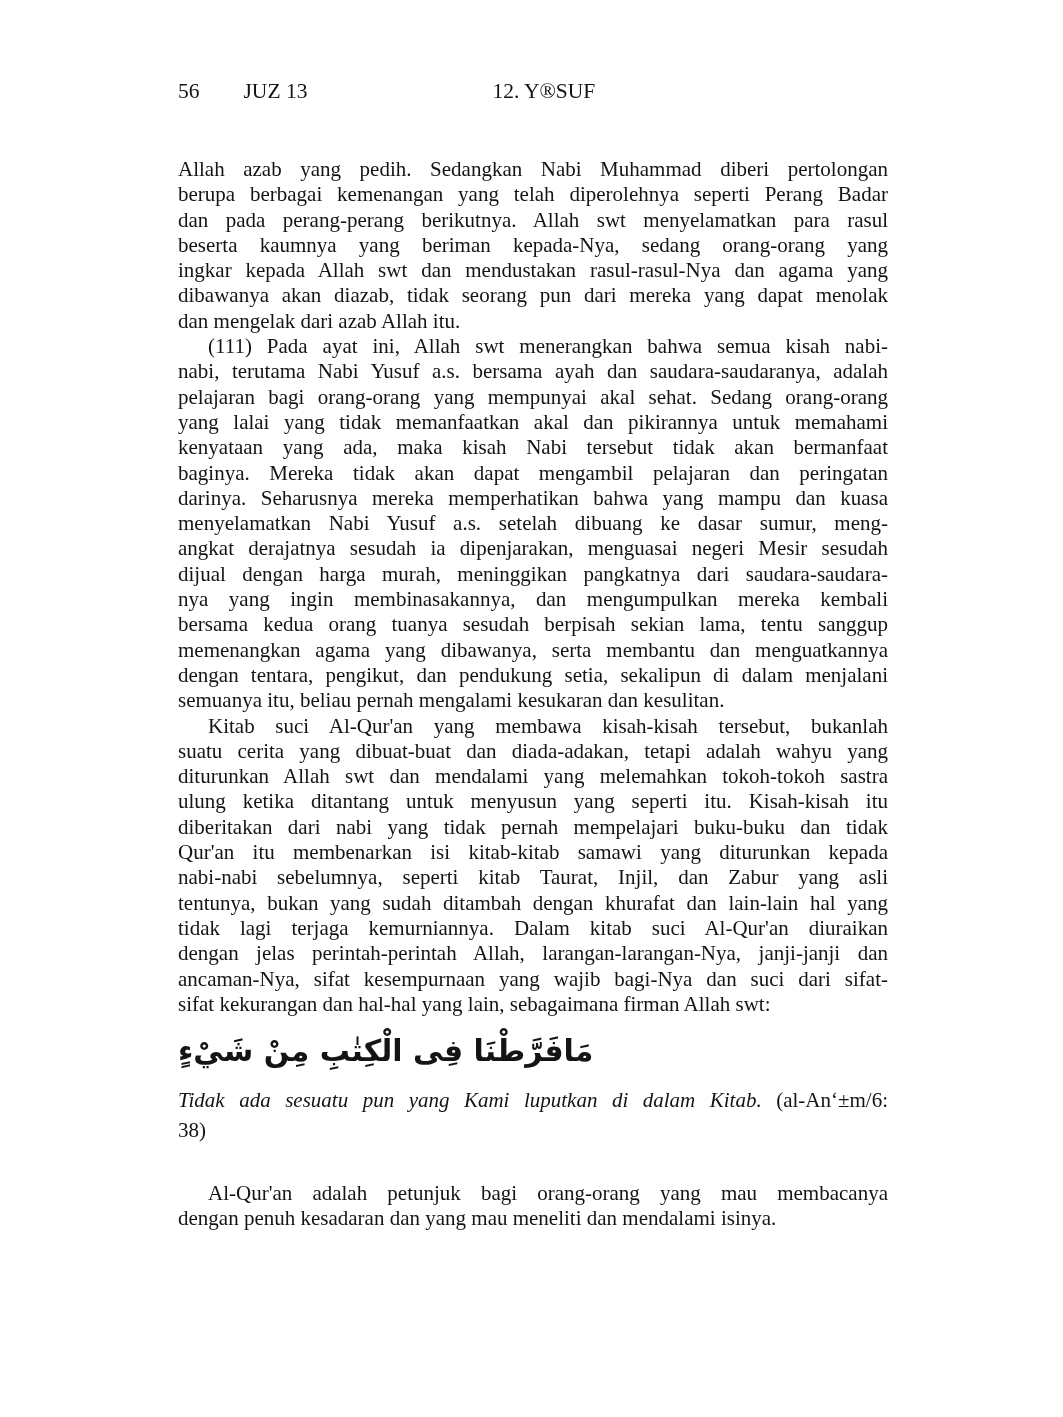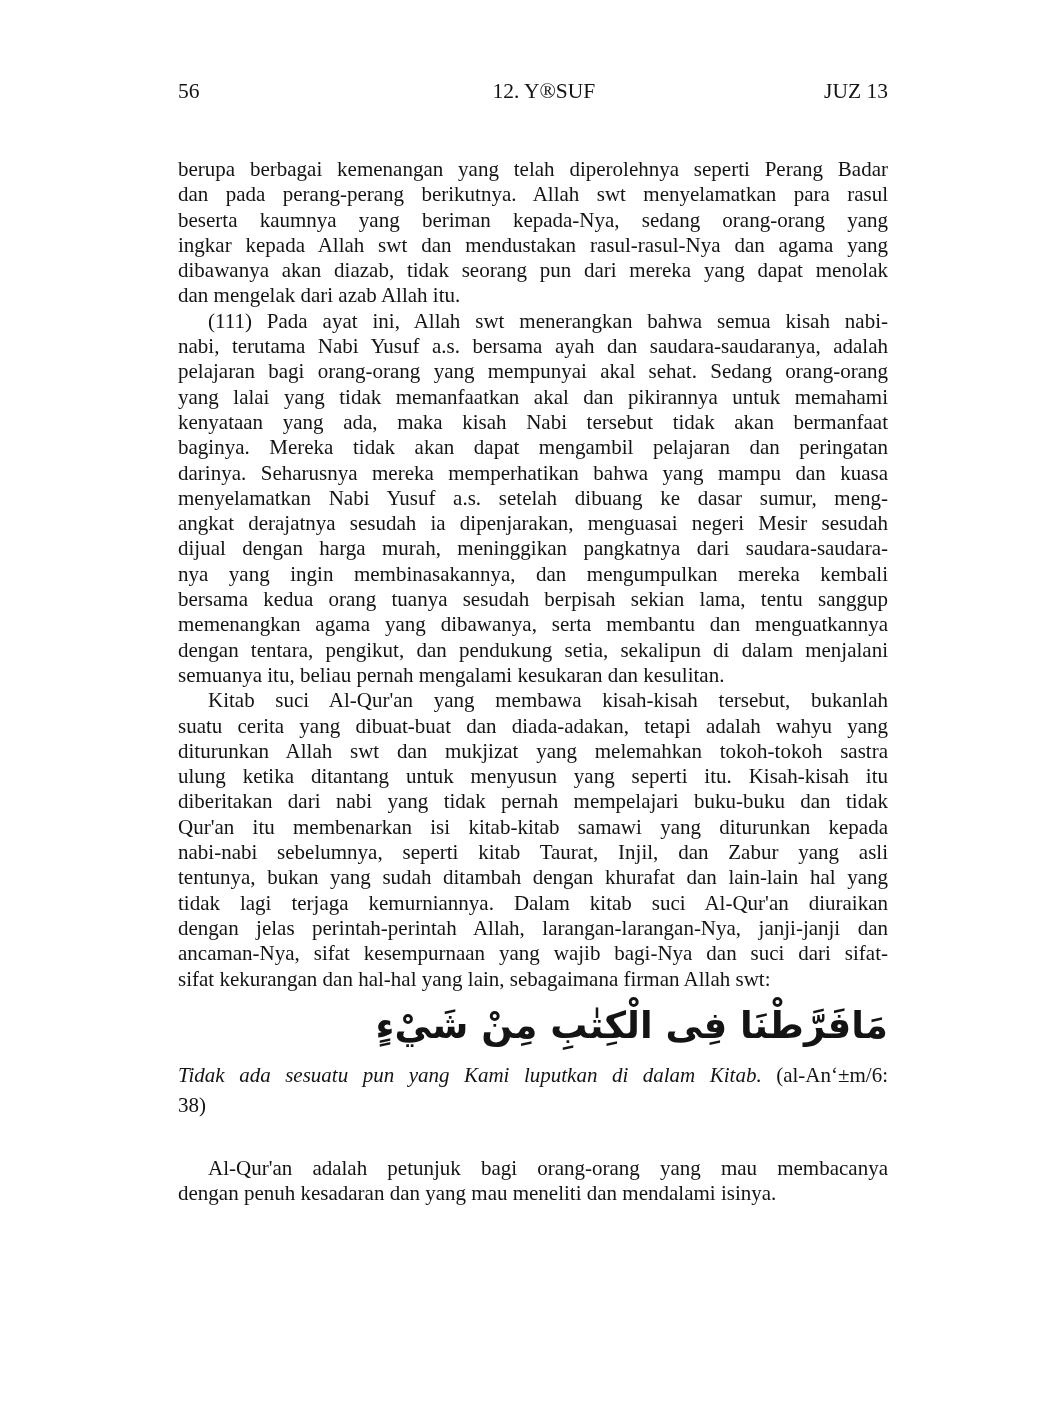--- a/index.html
+++ b/index.html
@@ -13,43 +13,43 @@
     height: 1417px;
     background: #ffffff;
     color: #141414;
     font-family: "Liberation Serif", "DejaVu Serif", serif;
     box-sizing: border-box;
     padding: 78px 175px 0 178px;
     overflow: hidden;
   }
   .hdr {
     display: flex;
-    justify-content: space-between;
     align-items: baseline;
     width: 710px;
     font-size: 21.5px;
     line-height: 26px;
+    gap: 44px;
   }
   .hdr .hdr-c { position: absolute; left: 50%; transform: translateX(-38%); }
   .body {
     margin-top: 53px;
     width: 710px;
     font-size: 21px;
     line-height: 25.3px;
     hyphens: none;
   }
   .para { margin: 0; }
   .tline { text-align: left; white-space: normal; }
   .just { text-align: justify; text-align-last: justify; }
   .indent > .tline:first-child { text-indent: 30px; }
   .arabic {
-    text-align: right;
+    text-align: left;
     font-family: "DejaVu Sans", sans-serif;
     font-weight: bold;
-    font-size: 37px;
+    font-size: 30px;
     line-height: 44px;
     margin: 12px 0 0 0;
     direction: rtl;
   }
   .trans {
     margin-top: 12px;
     line-height: 30px;
   }
   .ital { font-style: italic; }
   .roman { font-style: normal; }
@@ -62,20 +62,21 @@
 
   <header class="hdr">
     <span>56</span>
     <span class="hdr-c">12. Y®SUF</span>
     <span>JUZ 13</span>
   </header>
 
   <main class="body">
 
     <div class="para">
+        <div class="tline just">Allah azab yang pedih. Sedangkan Nabi Muhammad diberi pertolongan</div>
         <div class="tline just">berupa berbagai kemenangan yang telah diperolehnya seperti Perang Badar</div>
         <div class="tline just">dan pada perang-perang berikutnya. Allah swt menyelamatkan para rasul</div>
         <div class="tline just">beserta kaumnya yang beriman kepada-Nya, sedang orang-orang yang</div>
         <div class="tline just">ingkar kepada Allah swt dan mendustakan rasul-rasul-Nya dan agama yang</div>
         <div class="tline just">dibawanya akan diazab, tidak seorang pun dari mereka yang dapat menolak</div>
         <div class="tline">dan mengelak dari azab Allah itu.</div>
       </div>
 
     <div class="para indent">
         <div class="tline just">(111) Pada ayat ini, Allah swt menerangkan bahwa semua kisah nabi-</div>
@@ -91,21 +92,21 @@
         <div class="tline just">nya yang ingin membinasakannya, dan mengumpulkan mereka kembali</div>
         <div class="tline just">bersama kedua orang tuanya sesudah berpisah sekian lama, tentu sanggup</div>
         <div class="tline just">memenangkan agama yang dibawanya, serta membantu dan menguatkannya</div>
         <div class="tline just">dengan tentara, pengikut, dan pendukung setia, sekalipun di dalam menjalani</div>
         <div class="tline">semuanya itu, beliau pernah mengalami kesukaran dan kesulitan.</div>
       </div>
 
     <div class="para indent">
         <div class="tline just">Kitab suci Al-Qur'an yang membawa kisah-kisah tersebut, bukanlah</div>
         <div class="tline just">suatu cerita yang dibuat-buat dan diada-adakan, tetapi adalah wahyu yang</div>
-        <div class="tline just">diturunkan Allah swt dan mukjizat yang melemahkan tokoh-tokoh sastra</div>
+        <div class="tline just">diturunkan Allah swt dan mendalami yang melemahkan tokoh-tokoh sastra</div>
         <div class="tline just">ulung ketika ditantang untuk menyusun yang seperti itu. Kisah-kisah itu</div>
         <div class="tline just">diberitakan dari nabi yang tidak pernah mempelajari buku-buku dan tidak</div>
         <div class="tline just">Qur'an itu membenarkan isi kitab-kitab samawi yang diturunkan kepada</div>
         <div class="tline just">nabi-nabi sebelumnya, seperti kitab Taurat, Injil, dan Zabur yang asli</div>
         <div class="tline just">tentunya, bukan yang sudah ditambah dengan khurafat dan lain-lain hal yang</div>
         <div class="tline just">tidak lagi terjaga kemurniannya. Dalam kitab suci Al-Qur'an diuraikan</div>
         <div class="tline just">dengan jelas perintah-perintah Allah, larangan-larangan-Nya, janji-janji dan</div>
         <div class="tline just">ancaman-Nya, sifat kesempurnaan yang wajib bagi-Nya dan suci dari sifat-</div>
         <div class="tline">sifat kekurangan dan hal-hal yang lain, sebagaimana firman Allah swt:</div>
       </div>

